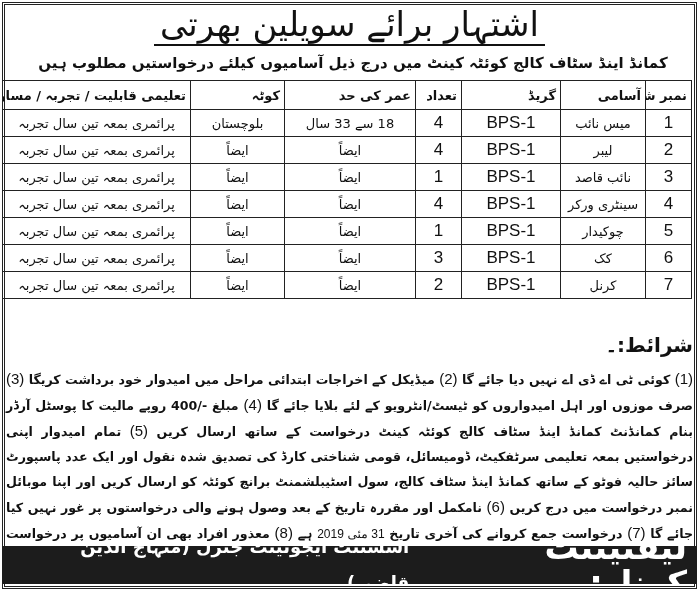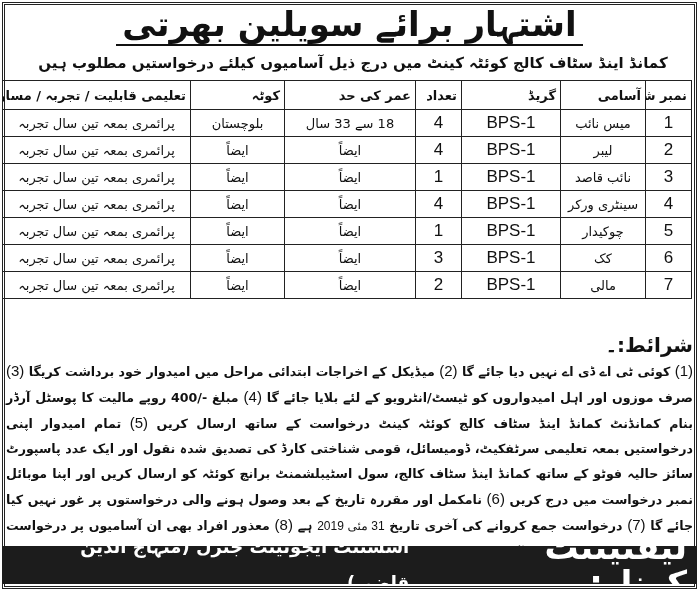--- a/index.html
+++ b/index.html
@@ -7,21 +7,21 @@
   body { font-family: "DejaVu Sans", sans-serif; color: #111; position: relative; }
   .frame {
     position: absolute; left: 2px; top: 2px; width: 695px; height: 587px;
     border: 3px double #222; background: #fff;
   }
   .title {
     position: absolute; left: 0; right: 0; top: 4px; text-align: center;
     direction: rtl;
   }
   .title span {
-    display: inline-block; font-size: 34px; font-weight: bold; line-height: 40px;
+    display: inline-block; font-size: 34px; font-weight: normal; line-height: 40px;
     border-bottom: 2px solid #111; padding: 0 6px 0 6px; letter-spacing: 0.5px;
     font-family: "DejaVu Sans", sans-serif;
   }
   .subtitle {
     position: absolute; right: 6px; top: 52px; width: 680px; direction: rtl;
     text-align: center; font-size: 15px; line-height: 22px; font-weight: bold;
   }
   table.jobs {
     position: absolute; left: 2px; top: 80px; width: 689px; border-collapse: collapse;
     direction: rtl; table-layout: fixed;
@@ -37,21 +37,21 @@
   .col-post { width: 85px; }
   .col-grade { width: 99px; }
   .col-count { width: 46px; }
   .col-age { width: 131px; }
   .col-quota { width: 94px; }
   .col-qual { width: 188px; }
   .conditions {
     position: absolute; left: 6px; right: 6px; top: 333px; direction: rtl; text-align: right;
   }
   .conditions h2 {
-    font-size: 20px; font-weight: bold; line-height: 24px; margin-bottom: 1px;
+    font-size: 20px; font-weight: bold; line-height: 24px; margin-bottom: 9px;
   }
   .conditions p {
     font-size: 12.6px; line-height: 25px; font-weight: bold; text-align: justify;
     text-align-last: right;
   }
   .conditions .num { font-family: "Liberation Sans", sans-serif; font-weight: normal; font-size: 15px; }
   .conditions .date { font-family: "Liberation Sans", sans-serif; font-weight: normal; font-size: 12px; }
   .signature {
     position: absolute; left: 2px; right: 2px; top: 546px; height: 38px;
     background: #1c1c1c; color: #ffffff; direction: rtl; text-align: right;
@@ -142,21 +142,21 @@
       <td class="latin">6</td>
       <td>کک</td>
       <td class="latin">BPS-1</td>
       <td class="latin">3</td>
       <td>ایضاً</td>
       <td>ایضاً</td>
       <td>پرائمری بمعہ تین سال تجربہ</td>
     </tr>
     <tr>
       <td class="latin">7</td>
-      <td>مالی</td>
+      <td>کرنل</td>
       <td class="latin">BPS-1</td>
       <td class="latin">2</td>
       <td>ایضاً</td>
       <td>ایضاً</td>
       <td>پرائمری بمعہ تین سال تجربہ</td>
     </tr>
   </tbody>
 </table>
 
 <div class="conditions">

